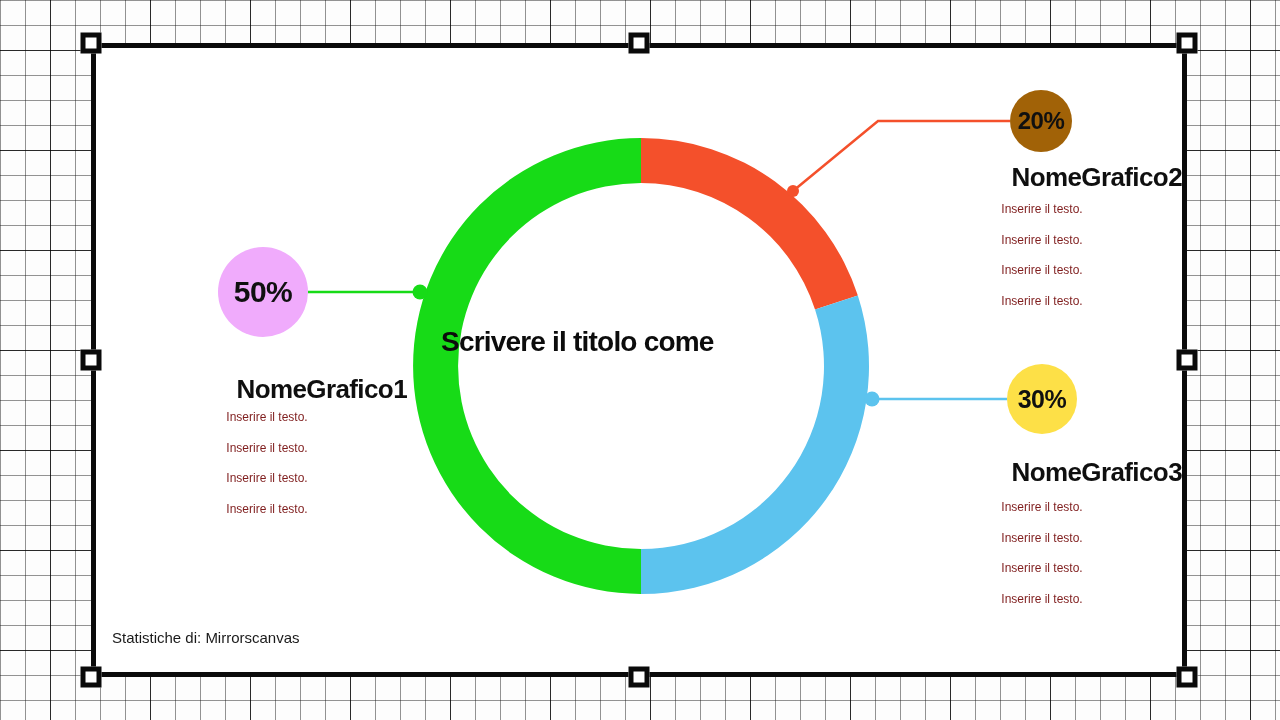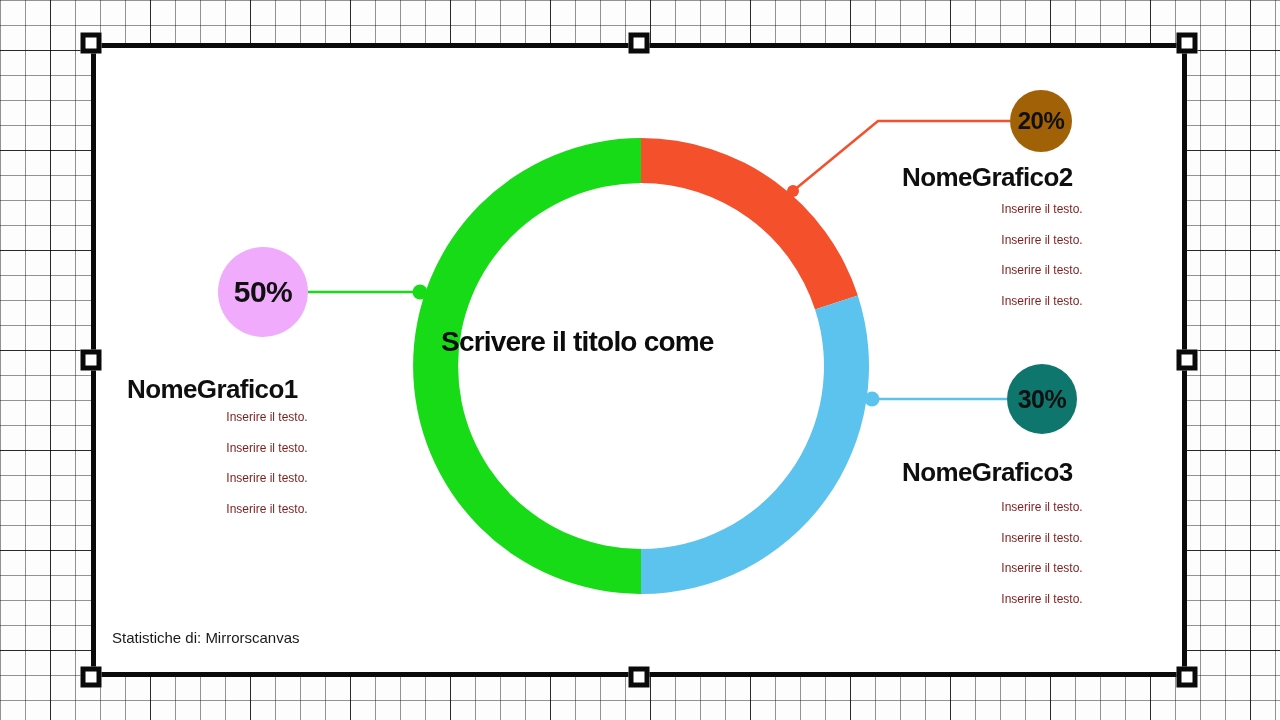--- a/index.html
+++ b/index.html
@@ -58,21 +58,21 @@
     font-weight: 700;
     line-height: 36px;
     letter-spacing: -0.8px;
     color: #0c0c0c;
     z-index: 2;
   }
   .chart-title div { white-space: nowrap; }
   .group-title {
     position: absolute;
     width: 280px;
-    text-align: left;
+    text-align: right;
     font-size: 26px;
     font-weight: 700;
     letter-spacing: -0.6px;
     color: #0f0f0f;
     white-space: nowrap;
     z-index: 2;
   }
   .gt-1 { left: 31px;  top: 326px; }
   .gt-2 { left: 806px; top: 114px; }
   .gt-3 { left: 806px; top: 409px; }
@@ -123,21 +123,21 @@
     <div class="chart-title">
       <div>Scrivere il titolo come</div>
     </div>
 
     <div class="badge badge-1" style="background-color: #f0abfc;">
       <span>50%</span>
     </div>
     <div class="badge badge-2" style="background-color: #a16207;">
       <span>20%</span>
     </div>
-    <div class="badge badge-3" style="background-color: #0f766e;">
+    <div class="badge badge-3" style="background-color: #fde047;">
       <span>30%</span>
     </div>
 
     <div class="group-title gt-1">NomeGrafico1</div>
     <div class="group-title gt-2">NomeGrafico2</div>
     <div class="group-title gt-3">NomeGrafico3</div>
 
     <div class="group-lines gl-1">Inserire il testo.
 Inserire il testo.
 Inserire il testo.

